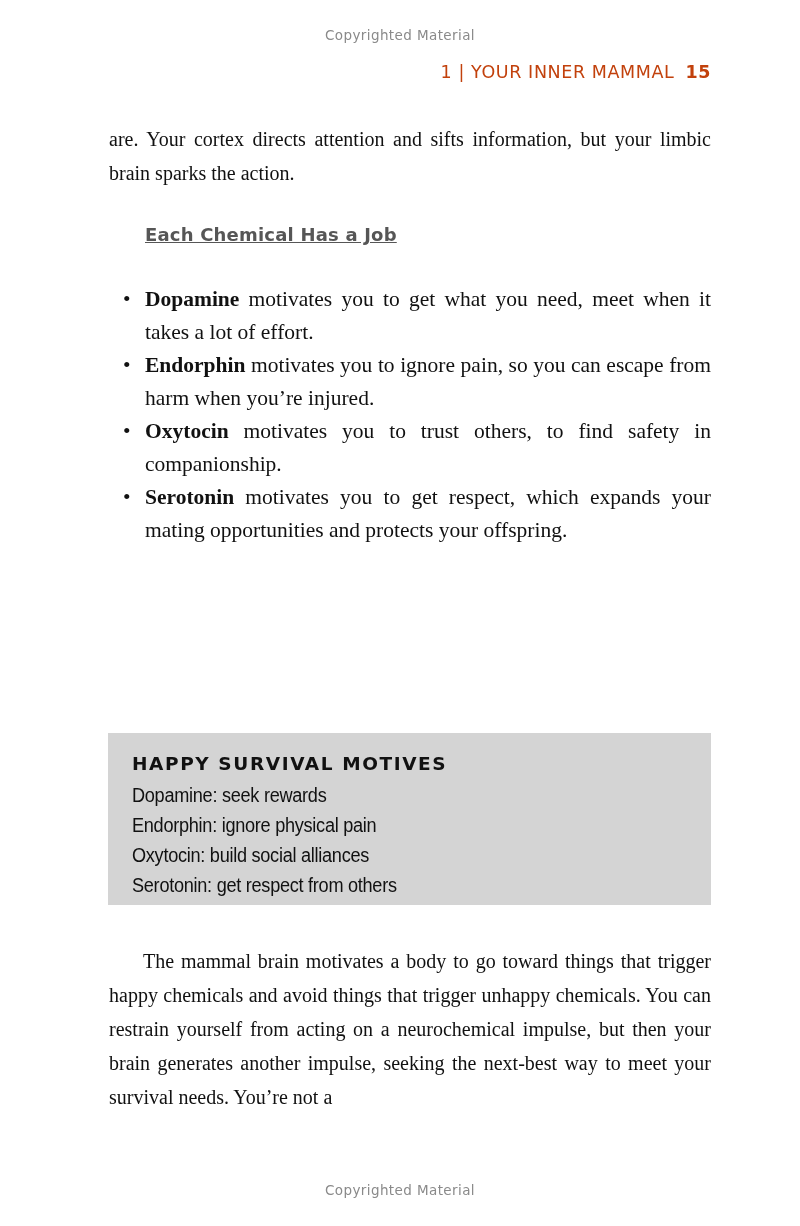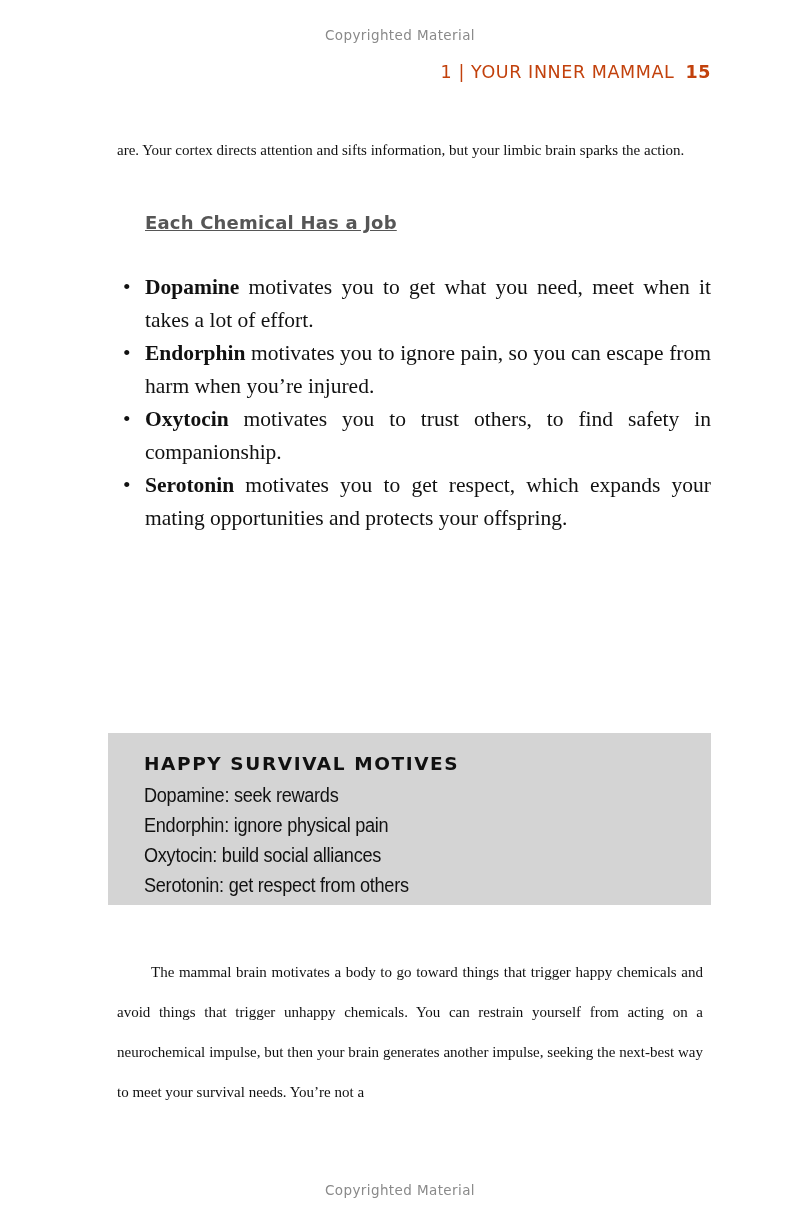--- a/index.html
+++ b/index.html
@@ -49,23 +49,23 @@
 
   
   .column {
     position: absolute;
     top: 122px;
     left: 109px;
     width: 602px;
   }
 
   p.body {
-    margin: 8px;
-    font-size: 15px;
-    line-height: 40px;
+    margin: 0;
+    font-size: 20px;
+    line-height: 34px;
     text-align: justify;
     text-align-last: left;
     hyphens: none;
   }
   p.body .indent { display: inline-block; width: 34px; }
 
   .gap-small { height: 33px; }
   .gap-para  { height: 30px; }
 
   h2.section-heading {
@@ -107,21 +107,21 @@
 
   
   .callout {
     position: absolute;
     left: 108px;
     top: 733px;
     width: 603px;
     height: 172px;
     background: #d4d4d4;
     box-sizing: border-box;
-    padding: 16px 0 0 36px;
+    padding: 16px 0 0 24px;
   }
   .callout-title {
     font-family: "DejaVu Sans", sans-serif;
     font-size: 18.5px;
     font-weight: 700;
     letter-spacing: 1.6px;
     color: #111111;
     line-height: 29px;
     margin-bottom: 2px;
   }

